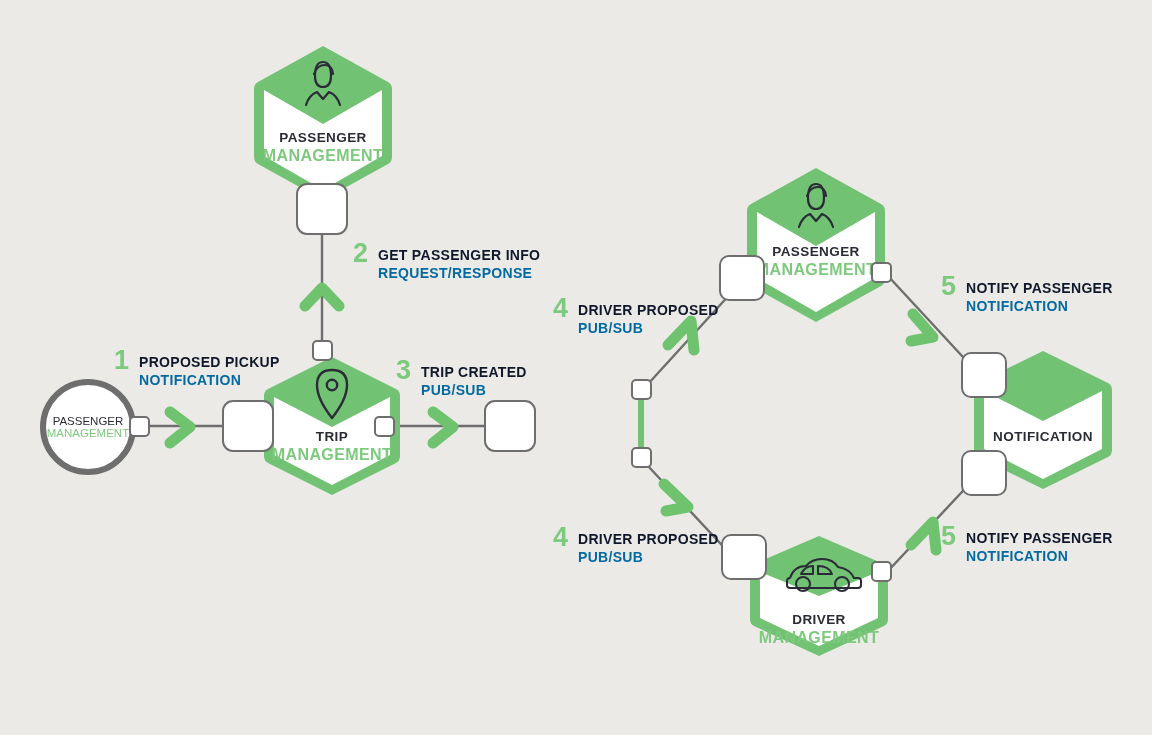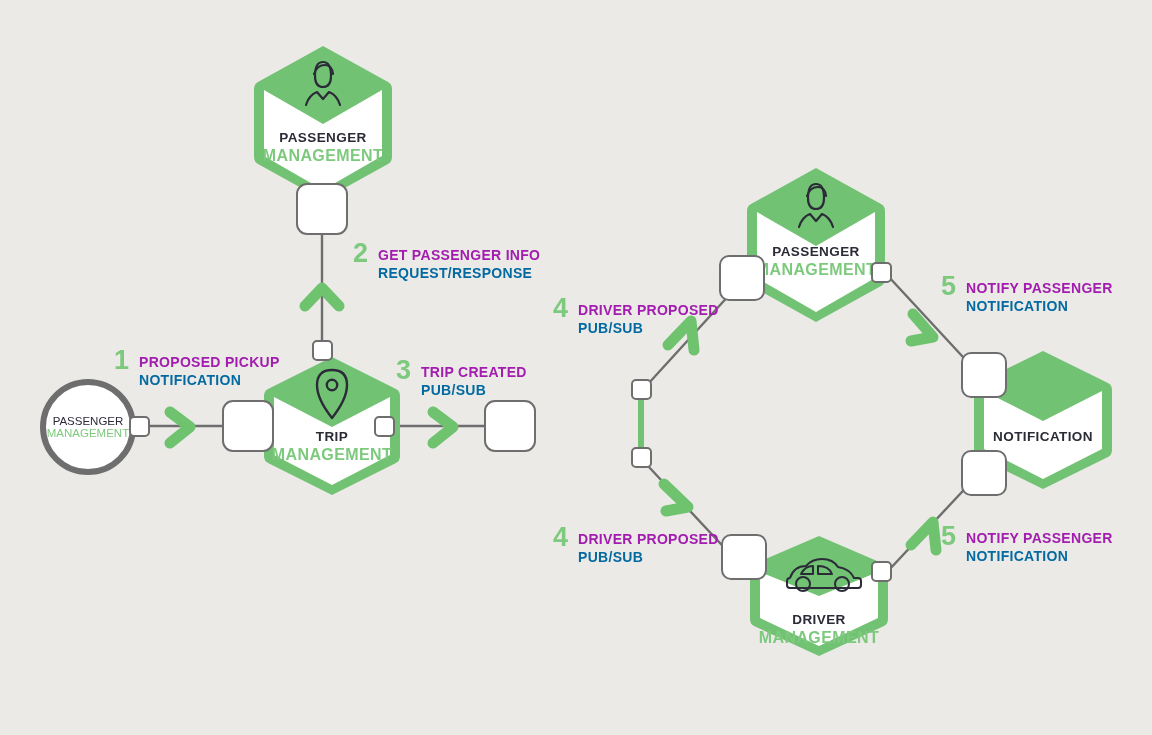--- a/index.html
+++ b/index.html
@@ -51,21 +51,21 @@
   .port.md{width:46px;height:46px;border-radius:10px;}
   .port.sm{width:21px;height:21px;border-radius:5px;}
 
   
   .caption{position:absolute;white-space:nowrap;}
   .caption .num{
     color:#7dc97d;font-size:27px;font-weight:bold;
     position:absolute;left:0;top:-6px;line-height:1;
   }
   .caption .lines{margin-left:25px;}
-  .caption .l1{color:#a21caf;font-size:14px;font-weight:bold;letter-spacing:.3px;line-height:1.3;}
+  .caption .l1{color:#0f172a;font-size:14px;font-weight:bold;letter-spacing:.3px;line-height:1.3;}
   .caption .l2{color:#0369a1;font-size:14px;font-weight:bold;letter-spacing:.3px;line-height:1.3;}
 </style>
 </head>
 <body>
 
 <div id="stage">
 
   <svg id="wires" viewBox="0 0 1152 735">
     <g stroke="#6e6e6e" stroke-width="2.4" fill="none" stroke-linecap="round">
 

